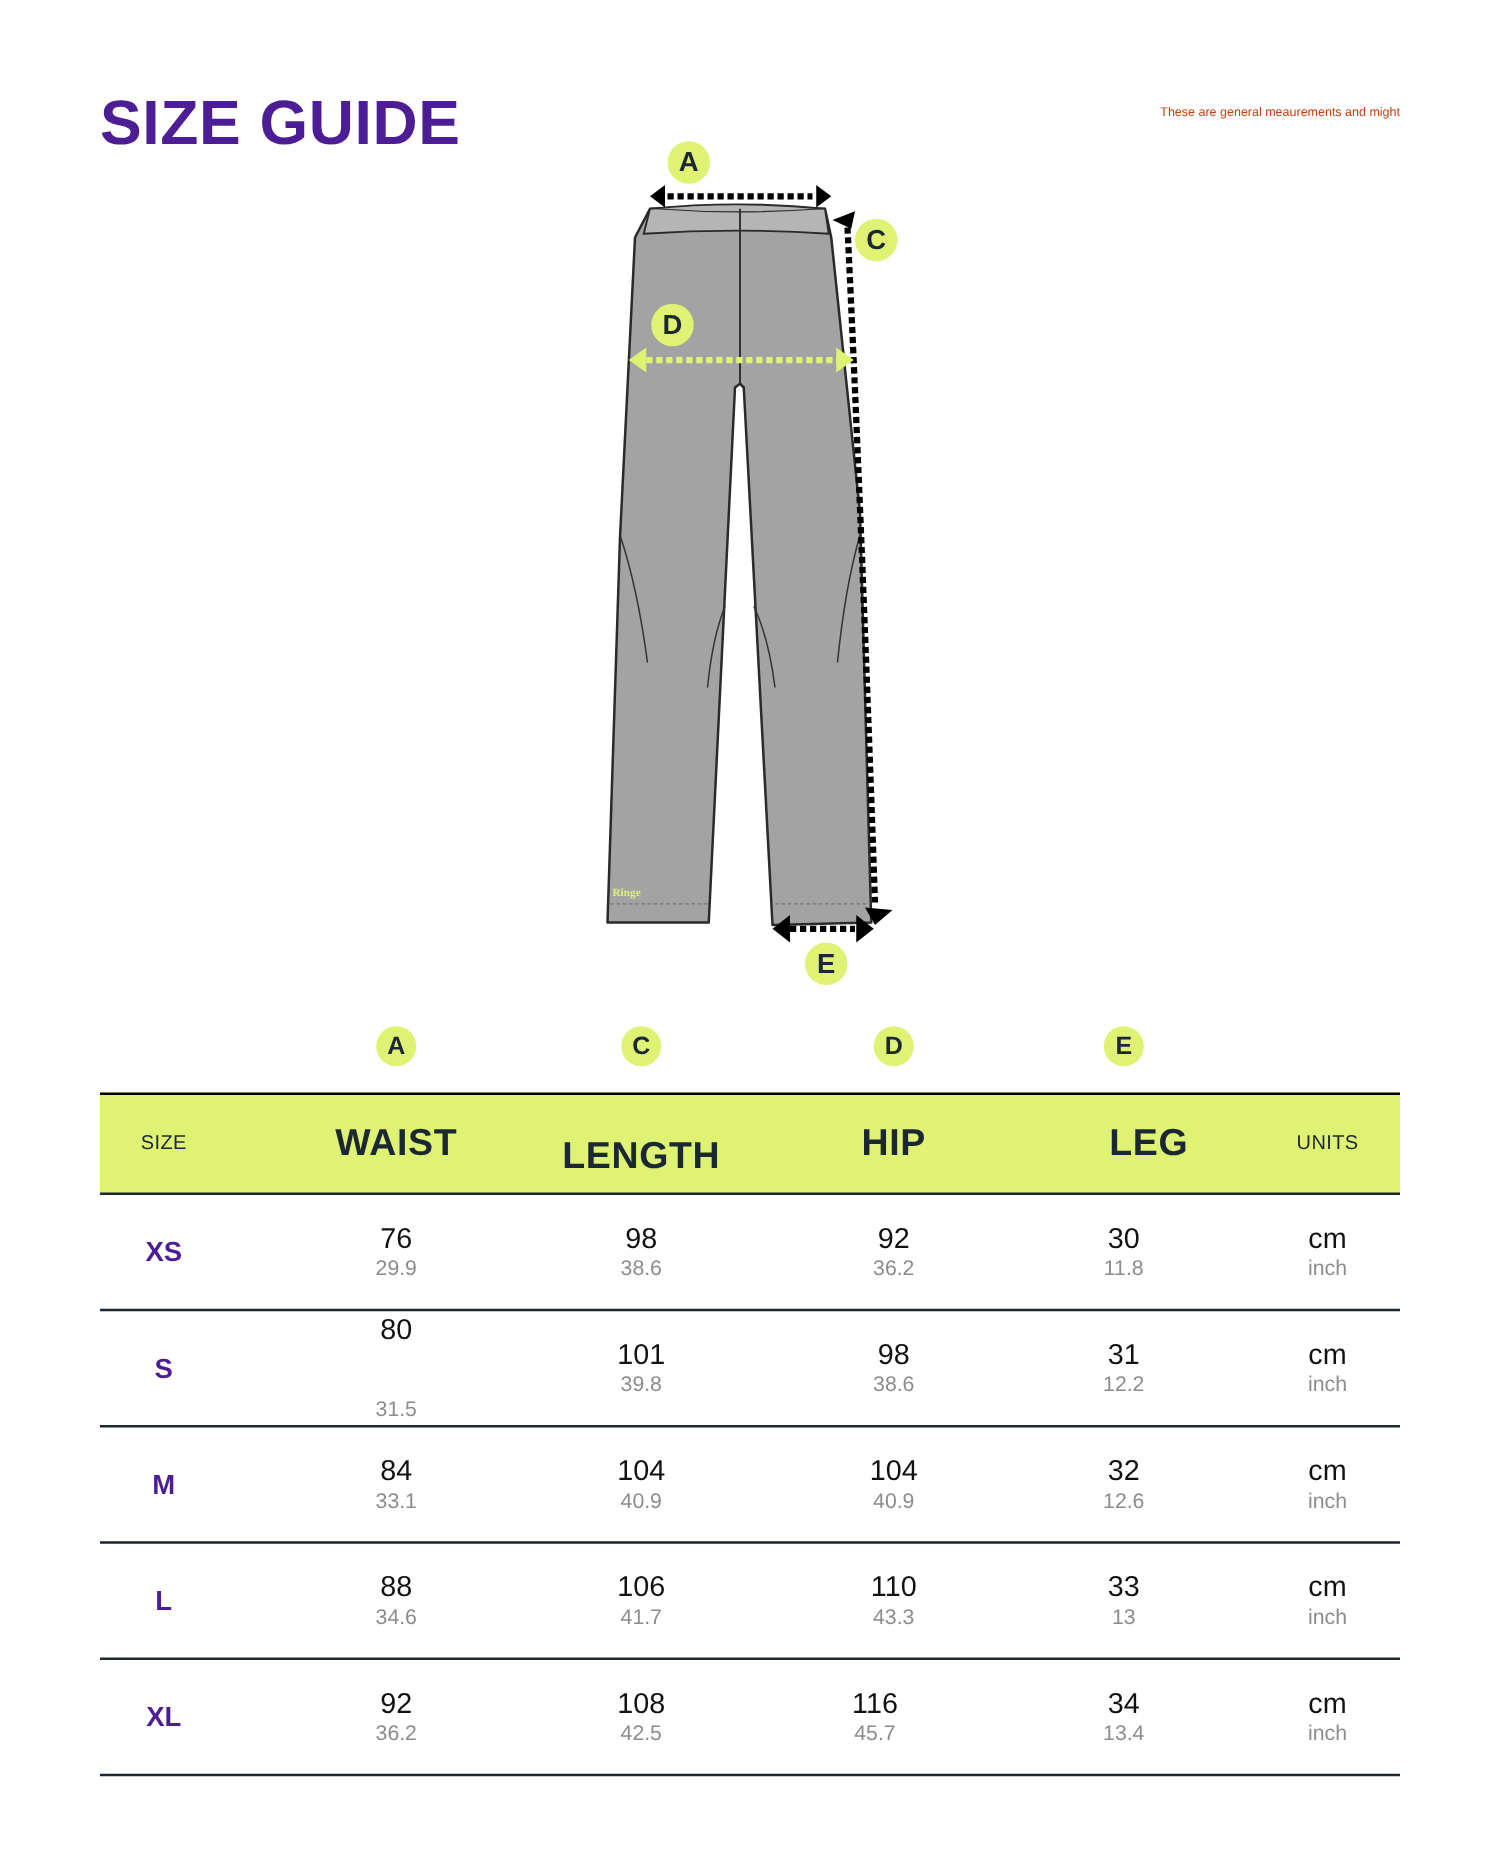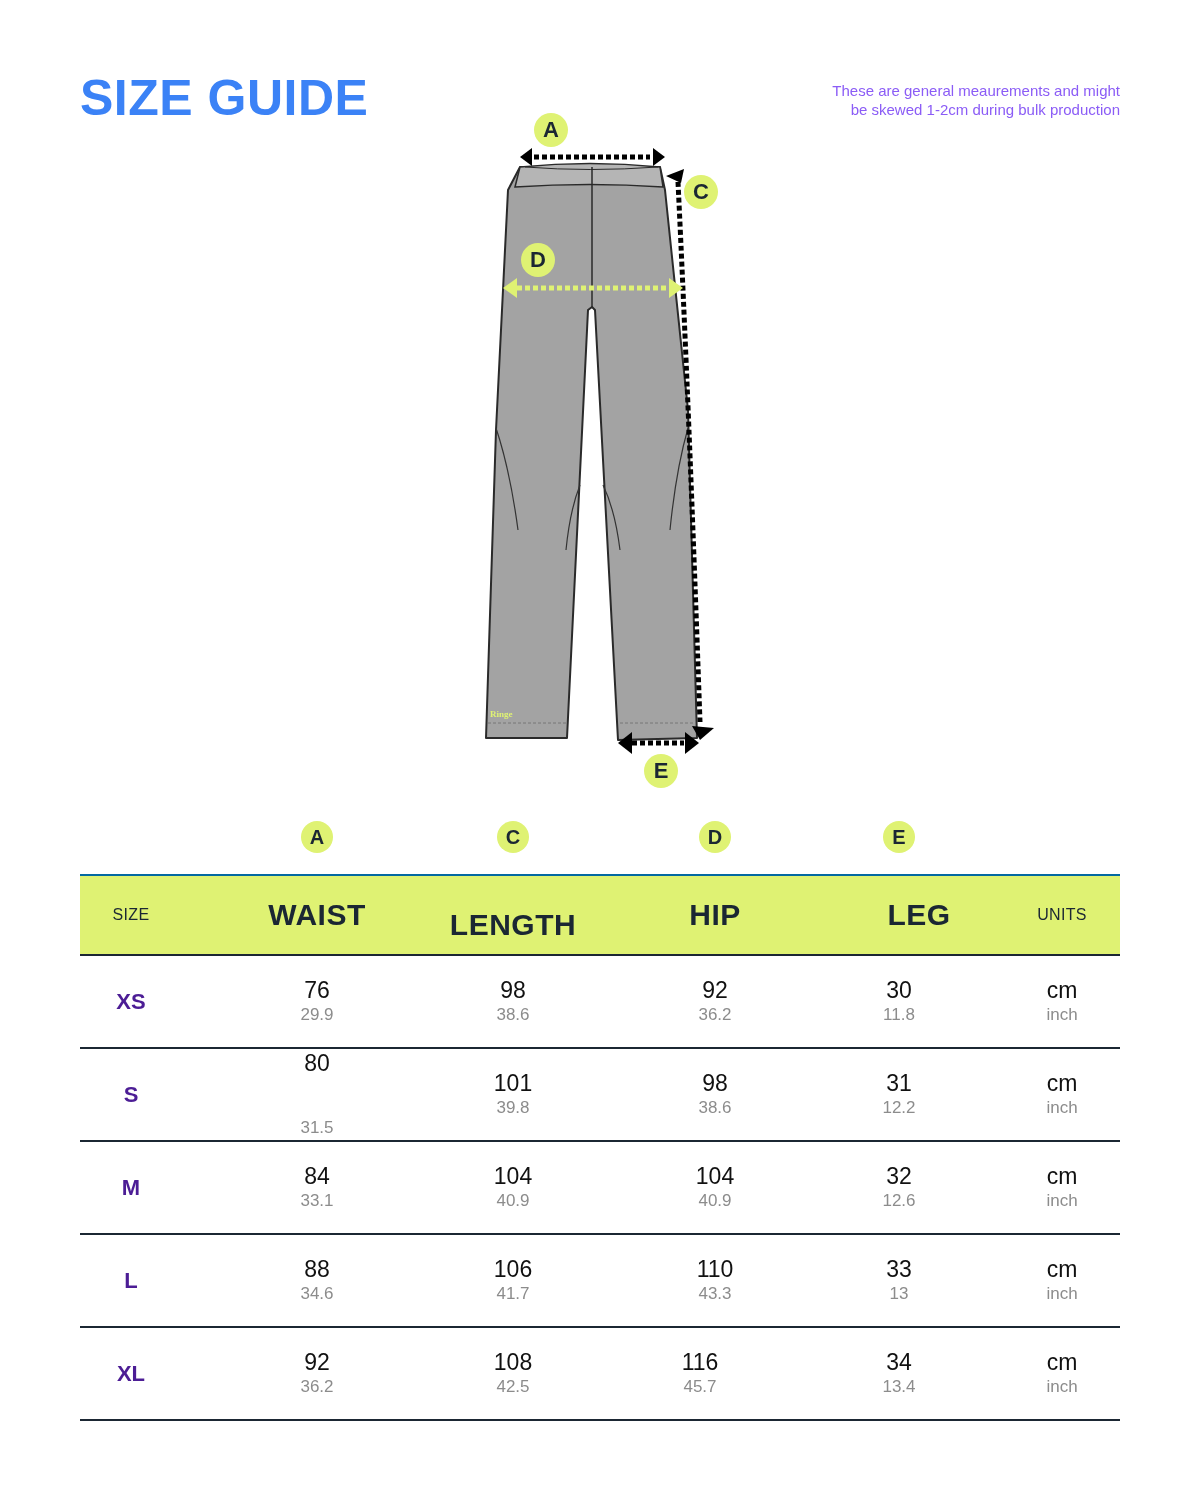--- a/index.html
+++ b/index.html
@@ -1,41 +1,40 @@
 <!DOCTYPE html>
 <html><head>
 <meta charset="utf-8">
 <style>
   html, body { margin: 0; padding: 0; background: #ffffff; }
   body { width: 1200px; height: 1500px; position: relative; font-family: "Liberation Sans", sans-serif; color: #1b2733; overflow: hidden; }
-  .title { position: absolute; left: 80px; top: 68px; font-size: 50px; font-weight: 700; letter-spacing: 0.5px; color: #3b82f6; margin: 0; line-height: 60px; }
-  .note { position: absolute; right: 80px; top: 81px; width: 400px; text-align: right; font-size: 15px; line-height: 19px; color: #8b5cf6; }
+  .title { position: absolute; left: 80px; top: 68px; font-size: 50px; font-weight: 700; letter-spacing: 0.5px; color: #4c1d95; margin: 0; line-height: 60px; }
+  .note { position: absolute; right: 80px; top: 81px; width: 400px; text-align: right; font-size: 10px; line-height: 19px; color: #c2410c; }
   .note div { white-space: nowrap; }
   .diagram { position: absolute; left: 470px; top: 110px; width: 270px; height: 690px; }
   .diagram svg { position: absolute; left: 0; top: 0; }
   .badge { position: absolute; width: 34px; height: 34px; border-radius: 50%; background: #dff273; color: #1b2733; font-weight: 700; font-size: 22px; display: flex; align-items: center; justify-content: center; transform: translate(-50%, -50%); }
   .col-badge { position: absolute; top: 837px; width: 32px; height: 32px; border-radius: 50%; background: #dff273; color: #1b2733; font-weight: 700; font-size: 20px; display: flex; align-items: center; justify-content: center; transform: translate(-50%, -50%); }
   .table { position: absolute; left: 80px; top: 874px; width: 1040px; }
-  .thead { height: 78px; background: #dff273; border-top: 2px solid #0369a1; border-bottom: 2px solid #1b2733; position: relative; }
+  .thead { height: 78px; background: #dff273; border-top: 2px solid #000000; border-bottom: 2px solid #1b2733; position: relative; }
   .th { position: absolute; top: 0; height: 78px; display: flex; align-items: center; justify-content: center; transform: translateX(-50%); white-space: nowrap; }
   .th.small { font-size: 16px; font-weight: 400; letter-spacing: 0.3px; }
   .th.big { font-size: 30px; font-weight: 700; letter-spacing: 0.5px; }
   .row { height: 91px; border-bottom: 2px solid #1b2733; position: relative; }
   .cell { position: absolute; top: 0; height: 91px; transform: translateX(-50%); display: flex; flex-direction: column; align-items: center; justify-content: center; }
   .size-label { font-size: 22px; font-weight: 700; color: #4c1d95; }
   .cm { font-size: 23px; color: #111; line-height: 27px; text-align: right; }
   .inch { font-size: 17px; color: #8c8c8c; line-height: 22px; }
 </style>
 </head>
 <body>
 
 <h1 class="title">SIZE GUIDE</h1>
 <div class="note">
   <div>These are general meaurements and might</div>
-  <div>be skewed 1-2cm during bulk production</div>
 </div>
 
 <div class="diagram">
   <svg width="270" height="690" viewBox="0 0 270 690">
 
     <path d="M50 57 L190 57 L195 80 L218 300 L227 628 L148 630 L125 200 L122 197 L118 200 L97 628 L16 628 L26 320 L38 80 Z" fill="#a3a3a3" stroke="#2a2a2a" stroke-width="2" stroke-linejoin="round"></path>
 
     <path d="M50 57 Q120 50 190 57 L193 77 Q120 72 45 77 Z" fill="#b5b5b5" stroke="#2a2a2a" stroke-width="1.5"></path>
     <path d="M55 57 Q120 62 188 57" fill="none" stroke="#2a2a2a" stroke-width="1"></path>
 

